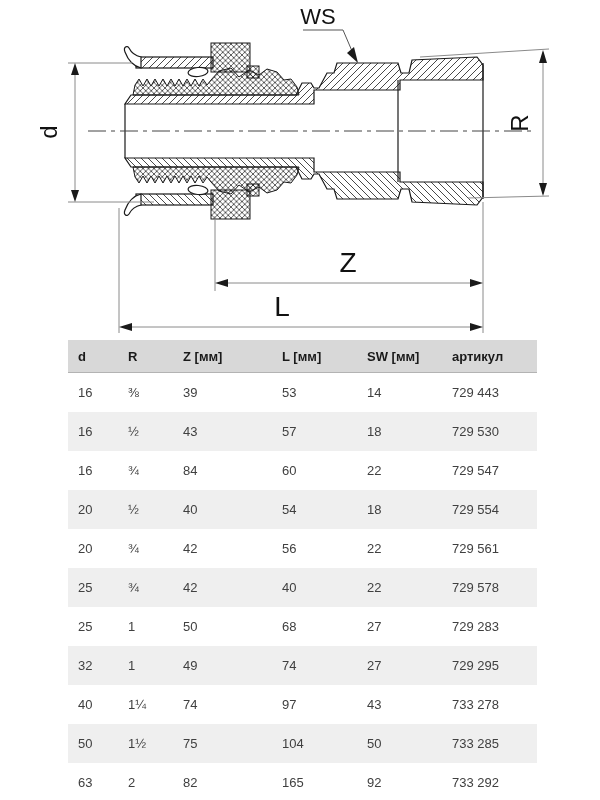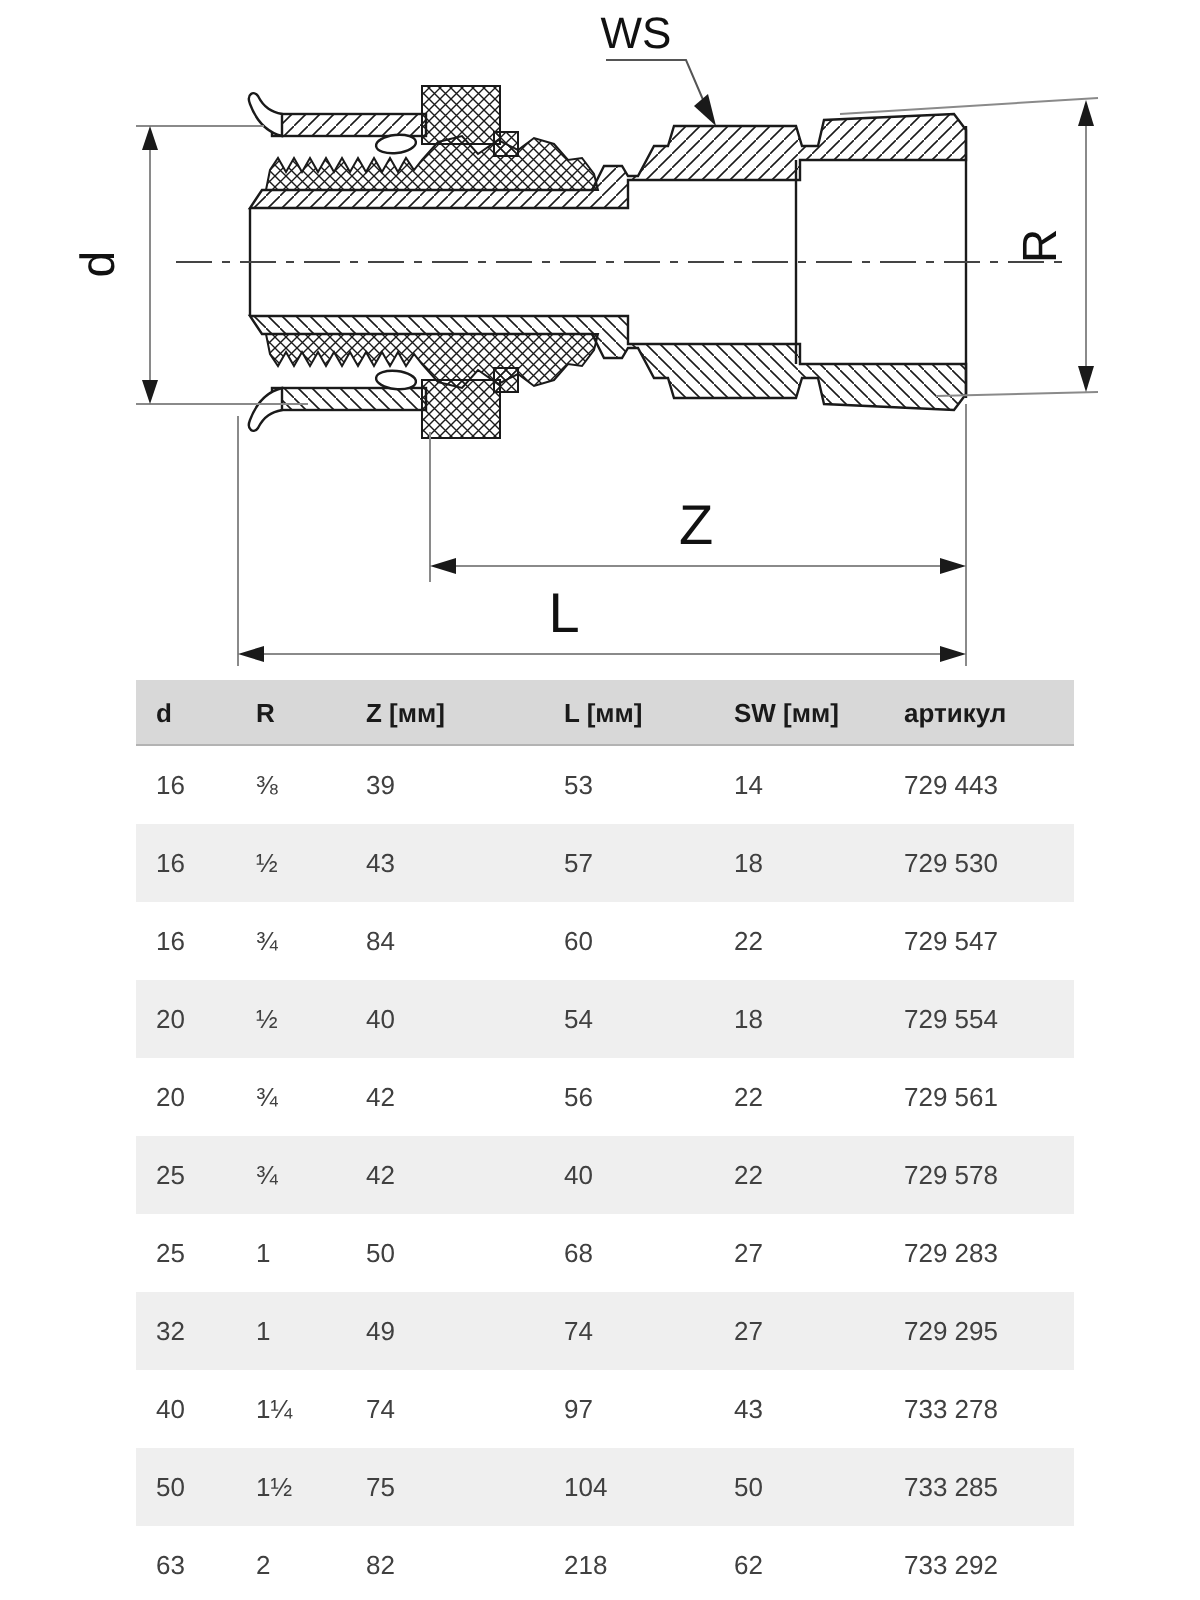--- a/index.html
+++ b/index.html
@@ -192,18 +192,18 @@
         <div class="cell">1½</div>
         <div class="cell">75</div>
         <div class="cell">104</div>
         <div class="cell">50</div>
         <div class="cell">733 285</div>
       </div>
       <div class="trow">
         <div class="cell">63</div>
         <div class="cell">2</div>
         <div class="cell">82</div>
-        <div class="cell">218</div>
-        <div class="cell">62</div>
+        <div class="cell">165</div>
+        <div class="cell">92</div>
         <div class="cell">733 292</div>
       </div>
     </div>
 </div>
 
 </body></html>

